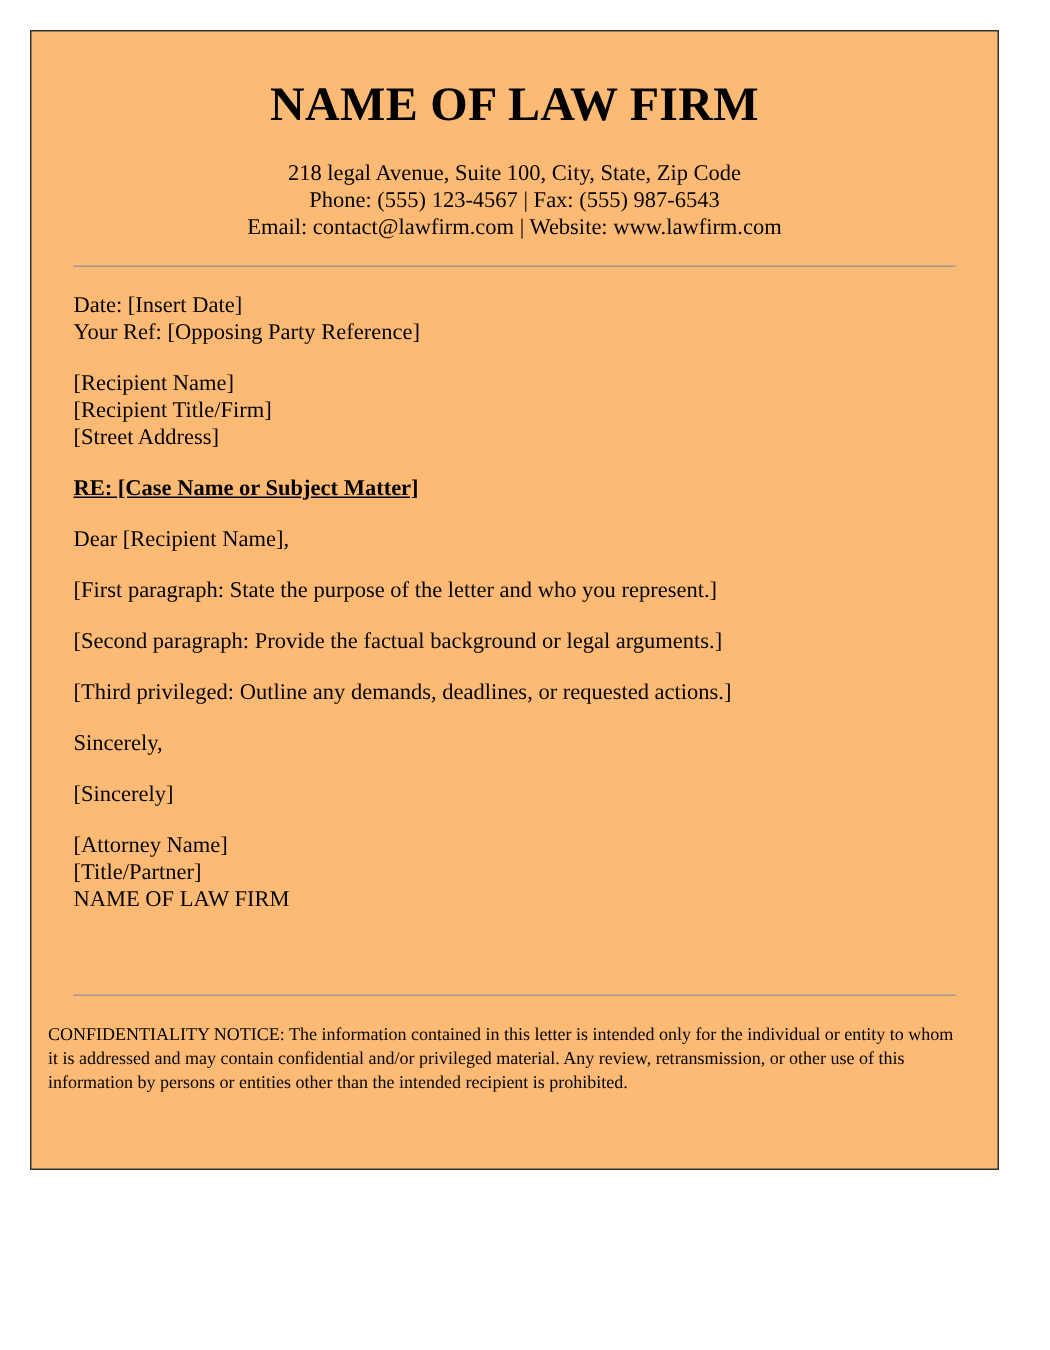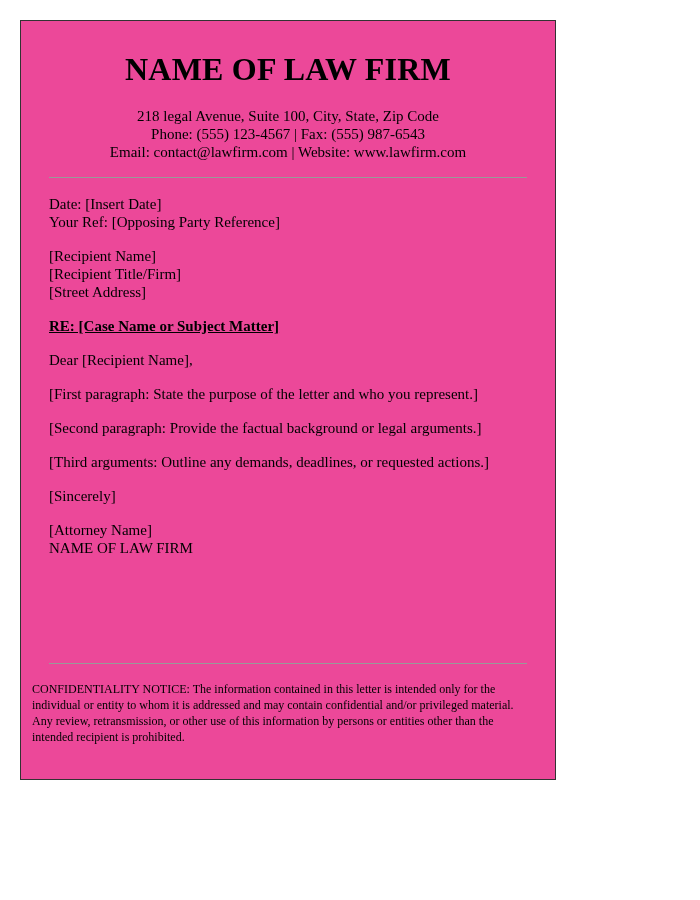--- a/index.html
+++ b/index.html
@@ -1,19 +1,19 @@
 <!DOCTYPE html>
 <html><head>
 <meta charset="utf-8">
 <style>
   html, body { margin: 0; padding: 0; background: #ffffff; }
   body { width: 700px; height: 900px; position: relative; font-family: "Liberation Serif", serif; color: #000; }
   .page {
-    position: absolute; left: 20px; top: 20px; width: 536px; height: 760px;
-    border: 1px solid #333; box-sizing: border-box; background: #ec4899;
+    position: absolute; left: 20px; top: 20px; width: 646px; height: 760px;
+    border: 1px solid #333; box-sizing: border-box; background: #fdba74;
   }
   .firm-name {
     position: absolute; left: 0; right: 0; top: 28px; text-align: center;
     font-size: 32px; font-weight: bold; line-height: 40px; letter-spacing: 0.2px;
   }
   .contact {
     position: absolute; left: 0; right: 0; top: 86px; text-align: center;
     font-size: 15px; line-height: 18px;
   }
   .rule {
@@ -58,27 +58,29 @@
       <span class="line">[Recipient Title/Firm]</span>
       <span class="line">[Street Address]</span>
     </div>
 
     <div class="block bold">RE: [Case Name or Subject Matter]</div>
 
     <div class="block">Dear [Recipient Name],</div>
 
     <div class="block">[First paragraph: State the purpose of the letter and who you represent.]</div>
     <div class="block">[Second paragraph: Provide the factual background or legal arguments.]</div>
-    <div class="block">[Third arguments: Outline any demands, deadlines, or requested actions.]</div>
+    <div class="block">[Third privileged: Outline any demands, deadlines, or requested actions.]</div>
 
+    <div class="block">Sincerely,</div>
 
     <div class="block">[Sincerely]</div>
 
     <div>
       <span class="line">[Attorney Name]</span>
+      <span class="line">[Title/Partner]</span>
       <span class="line">NAME OF LAW FIRM</span>
     </div>
   </div>
 
   <div class="rule bottom"></div>
 
   <div class="notice">CONFIDENTIALITY NOTICE: The information contained in this letter is intended only for the individual or entity to whom it is addressed and may contain confidential and/or privileged material. Any review, retransmission, or other use of this information by persons or entities other than the intended recipient is prohibited.</div>
 </div>
 
 </body></html>

